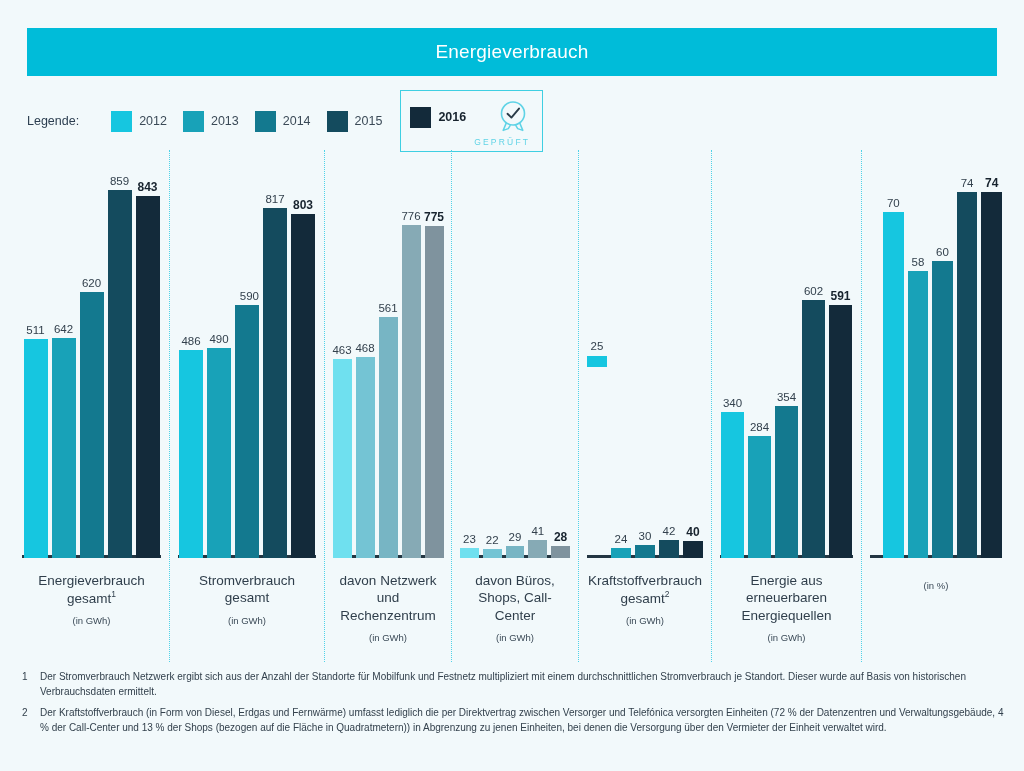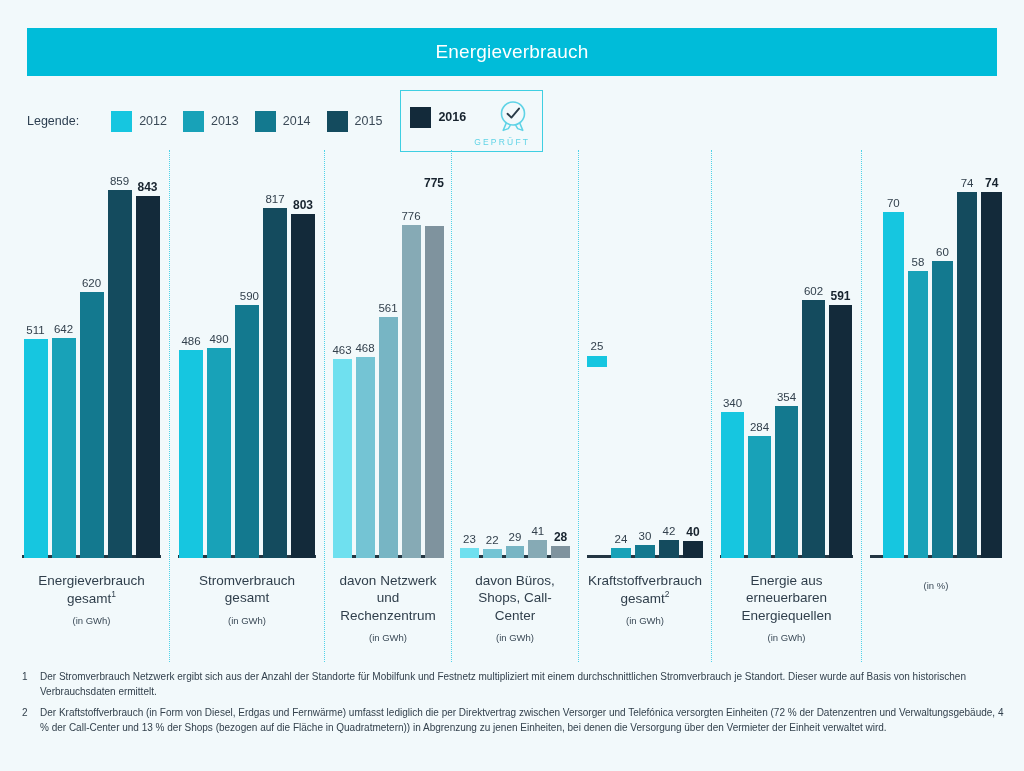--- a/index.html
+++ b/index.html
@@ -221,21 +221,21 @@
             <span class="bar" style="height:201px;background:#74c4d4"></span>
           </div>
           <div class="bar-wrap" style="width: 19px;">
             <span class="bar-value">561</span>
             <span class="bar" style="height:241px;background:#77b5c4"></span>
           </div>
           <div class="bar-wrap" style="width: 19px;">
             <span class="bar-value">776</span>
             <span class="bar" style="height:333px;background:#86aab5"></span>
           </div>
-          <div class="bar-wrap current" style="width: 19px; gap: 34px;">
+          <div class="bar-wrap current" style="width: 19px;">
             <span class="bar-value">775</span>
             <span class="bar" style="height:332px;background:#7f939e"></span>
           </div>
         </div>
         <div class="cat">
           <div class="cat-name">davon Netzwerk und Rechenzentrum</div>
           <div class="cat-unit">(in GWh)</div>
         </div>
       </div>
       <div class="group" style="width: 127px;">

